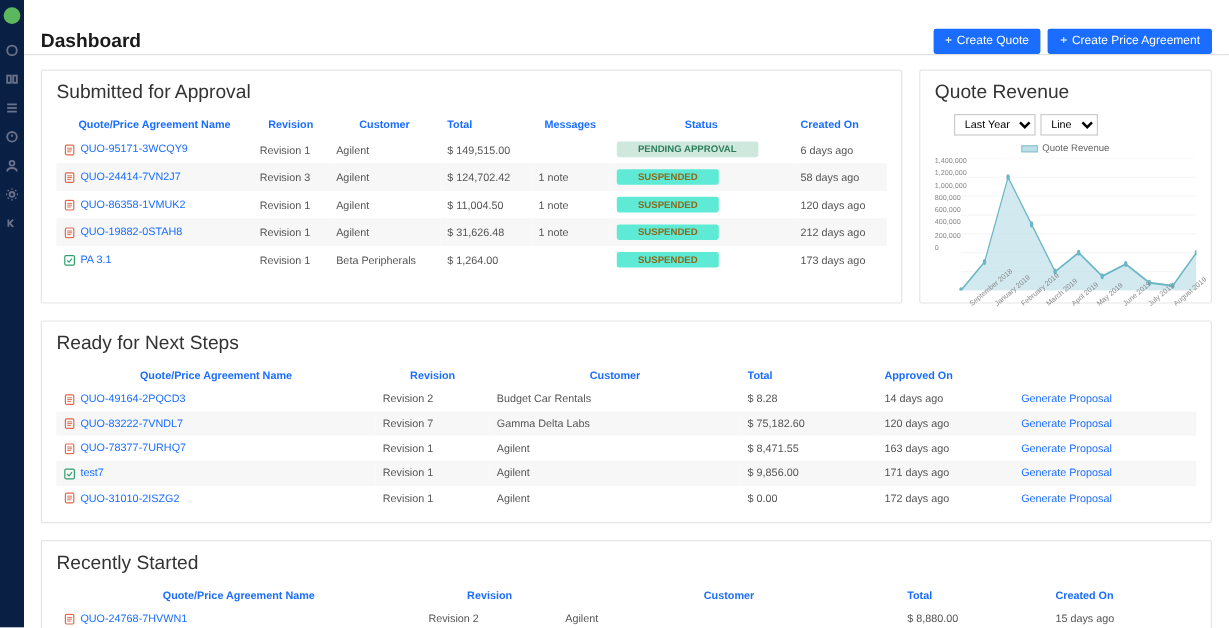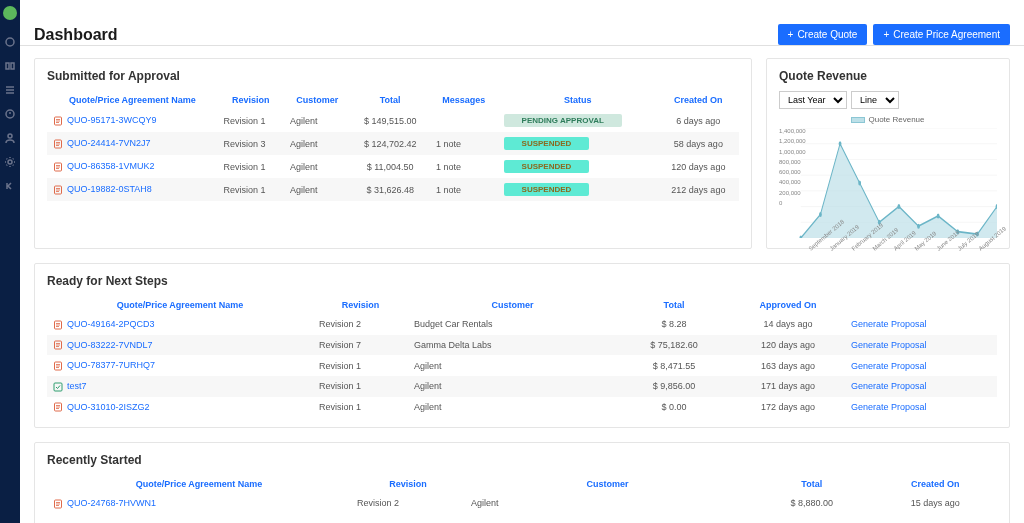--- a/index.html
+++ b/index.html
@@ -11,35 +11,35 @@
   .sidebar .nav-icon svg { width:12px; height:12px; stroke:#aab; fill:none; stroke-width:1.5; }
   .main { flex: 1; overflow-y: auto; display: flex; flex-direction: column; }
   .topbar { height: 36px; border-bottom: 1px solid #e0e0e0; display:flex; align-items:center; padding: 0 14px; margin-top: 24px; }
   .topbar h1 { font-size: 16px; font-weight: 700; color:#1a1a1a; }
   .topbar .actions { margin-left:auto; display:flex; gap:6px; }
   .btn-primary { background:#1a6dff; color:#fff; border:none; padding:5px 10px; font-size:10px; border-radius:2px; cursor:pointer; display:flex; align-items:center; gap:4px; }
   .btn-primary .plus { font-size:10px; }
   .content { padding: 12px 14px; display:flex; flex-direction:column; gap:14px; }
   .row1 { display:flex; gap:14px; }
   .panel { background:#fff; border:1px solid #e5e5e5; border-radius:2px; padding:10px 12px; }
-  .panel-title { font-size:12px; font-weight:700; color:#333; margin-bottom:8px; }
+  .panel-title { font-size:16px; font-weight:400; color:#333; margin-bottom:8px; }
   .approval { flex:1; }
   .revenue { width: 244px; }
   table { width:100%; border-collapse:collapse; }
   th { text-align:center; font-size:9px; font-weight:600; color:#1a6dff; padding:4px 6px; }
-  th.r, td.r { text-align:center; }
+  th.r, td.r { text-align:left; }
   td { font-size:9px; padding:5px 6px; color:#555; }
   tbody tr:nth-child(even) td { background:#f7f7f7; }
   .doc-icon { display:inline-block; width:10px; height:10px; margin-right:4px; vertical-align:middle; }
   .doc-icon svg { width:10px; height:10px; }
   .link { color:#1a6dff; text-decoration:none; font-size:9px; }
   .badge { display:inline-block; padding:2px 18px; border-radius:2px; font-size:8px; font-weight:700; }
   .badge.pending { background:#cfe8de; color:#2e7d5b; }
   .badge.suspended { background:#5eead4; color:#8a6a1f; }
-  .chart-controls { display:flex; gap:4px; margin-bottom:6px; }
+  .chart-controls { display:flex; gap:4px; margin-bottom:6px;margin-left:16px; }
   .select { font-size:9px; padding:2px 4px; border:1px solid #ccc; background:#fff; }
   .legend { text-align:center; font-size:8px; color:#666; margin-bottom:4px; }
   .legend-swatch { display:inline-block; width:14px; height:6px; background:#bde0e8; border:1px solid #8bc6d4; vertical-align:middle; margin-right:3px; }
   .chart { position:relative; height:110px; }
   .chart svg { width:100%; height:100%; }
   .y-axis-labels { position:absolute; left:0; top:0; height:78px; display:flex; flex-direction:column; justify-content:space-between; font-size:6px; color:#888; }
   .x-axis-labels { display:flex; justify-content:space-between; font-size:6px; color:#888; transform-origin:center; }
   .x-axis-labels span { transform:rotate(-40deg); white-space:nowrap; display:inline-block; width:20px; text-align:right; }
 </style>
 </head>
@@ -171,20 +171,32 @@
                         <line x1="3" y1="3.5" x2="7" y2="3.5" stroke="#e06a4a" stroke-width="0.8"></line>
                         <line x1="3" y1="5" x2="7" y2="5" stroke="#e06a4a" stroke-width="0.8"></line>
                         <line x1="3" y1="6.5" x2="6" y2="6.5" stroke="#e06a4a" stroke-width="0.8"></line>
                       </svg></span><a class="link">QUO-19882-0STAH8</a></td>
                   <td>Revision 1</td>
                   <td>Agilent</td>
                   <td class="r">$ 31,626.48</td>
                   <td>1 note</td>
                   <td><span class="badge suspended">SUSPENDED</span></td>
                   <td class="r">212 days ago</td>
+                </tr>
+                <tr>
+                  <td><span class="doc-icon"><svg viewBox="0 0 10 10">
+                        <rect x="1" y="1" width="8" height="8" rx="1" fill="none" stroke="#2e9e6f" stroke-width="1"></rect>
+                        <path d="M3 5l1.5 1.5L7 3.5" fill="none" stroke="#2e9e6f" stroke-width="1"></path>
+                      </svg></span><a class="link">PA 3.1</a></td>
+                  <td>Revision 1</td>
+                  <td>Beta Peripherals</td>
+                  <td class="r">$ 1,264.00</td>
+                  <td></td>
+                  <td><span class="badge suspended">SUSPENDED</span></td>
+                  <td class="r">173 days ago</td>
                 </tr>
               </tbody>
           </table>
         </section>
 
         <section class="panel revenue">
           <div class="panel-title">Quote Revenue</div>
           <div class="chart-controls">
             <select class="select"><option>Last Year</option></select>
             <select class="select"><option>Line</option></select>

